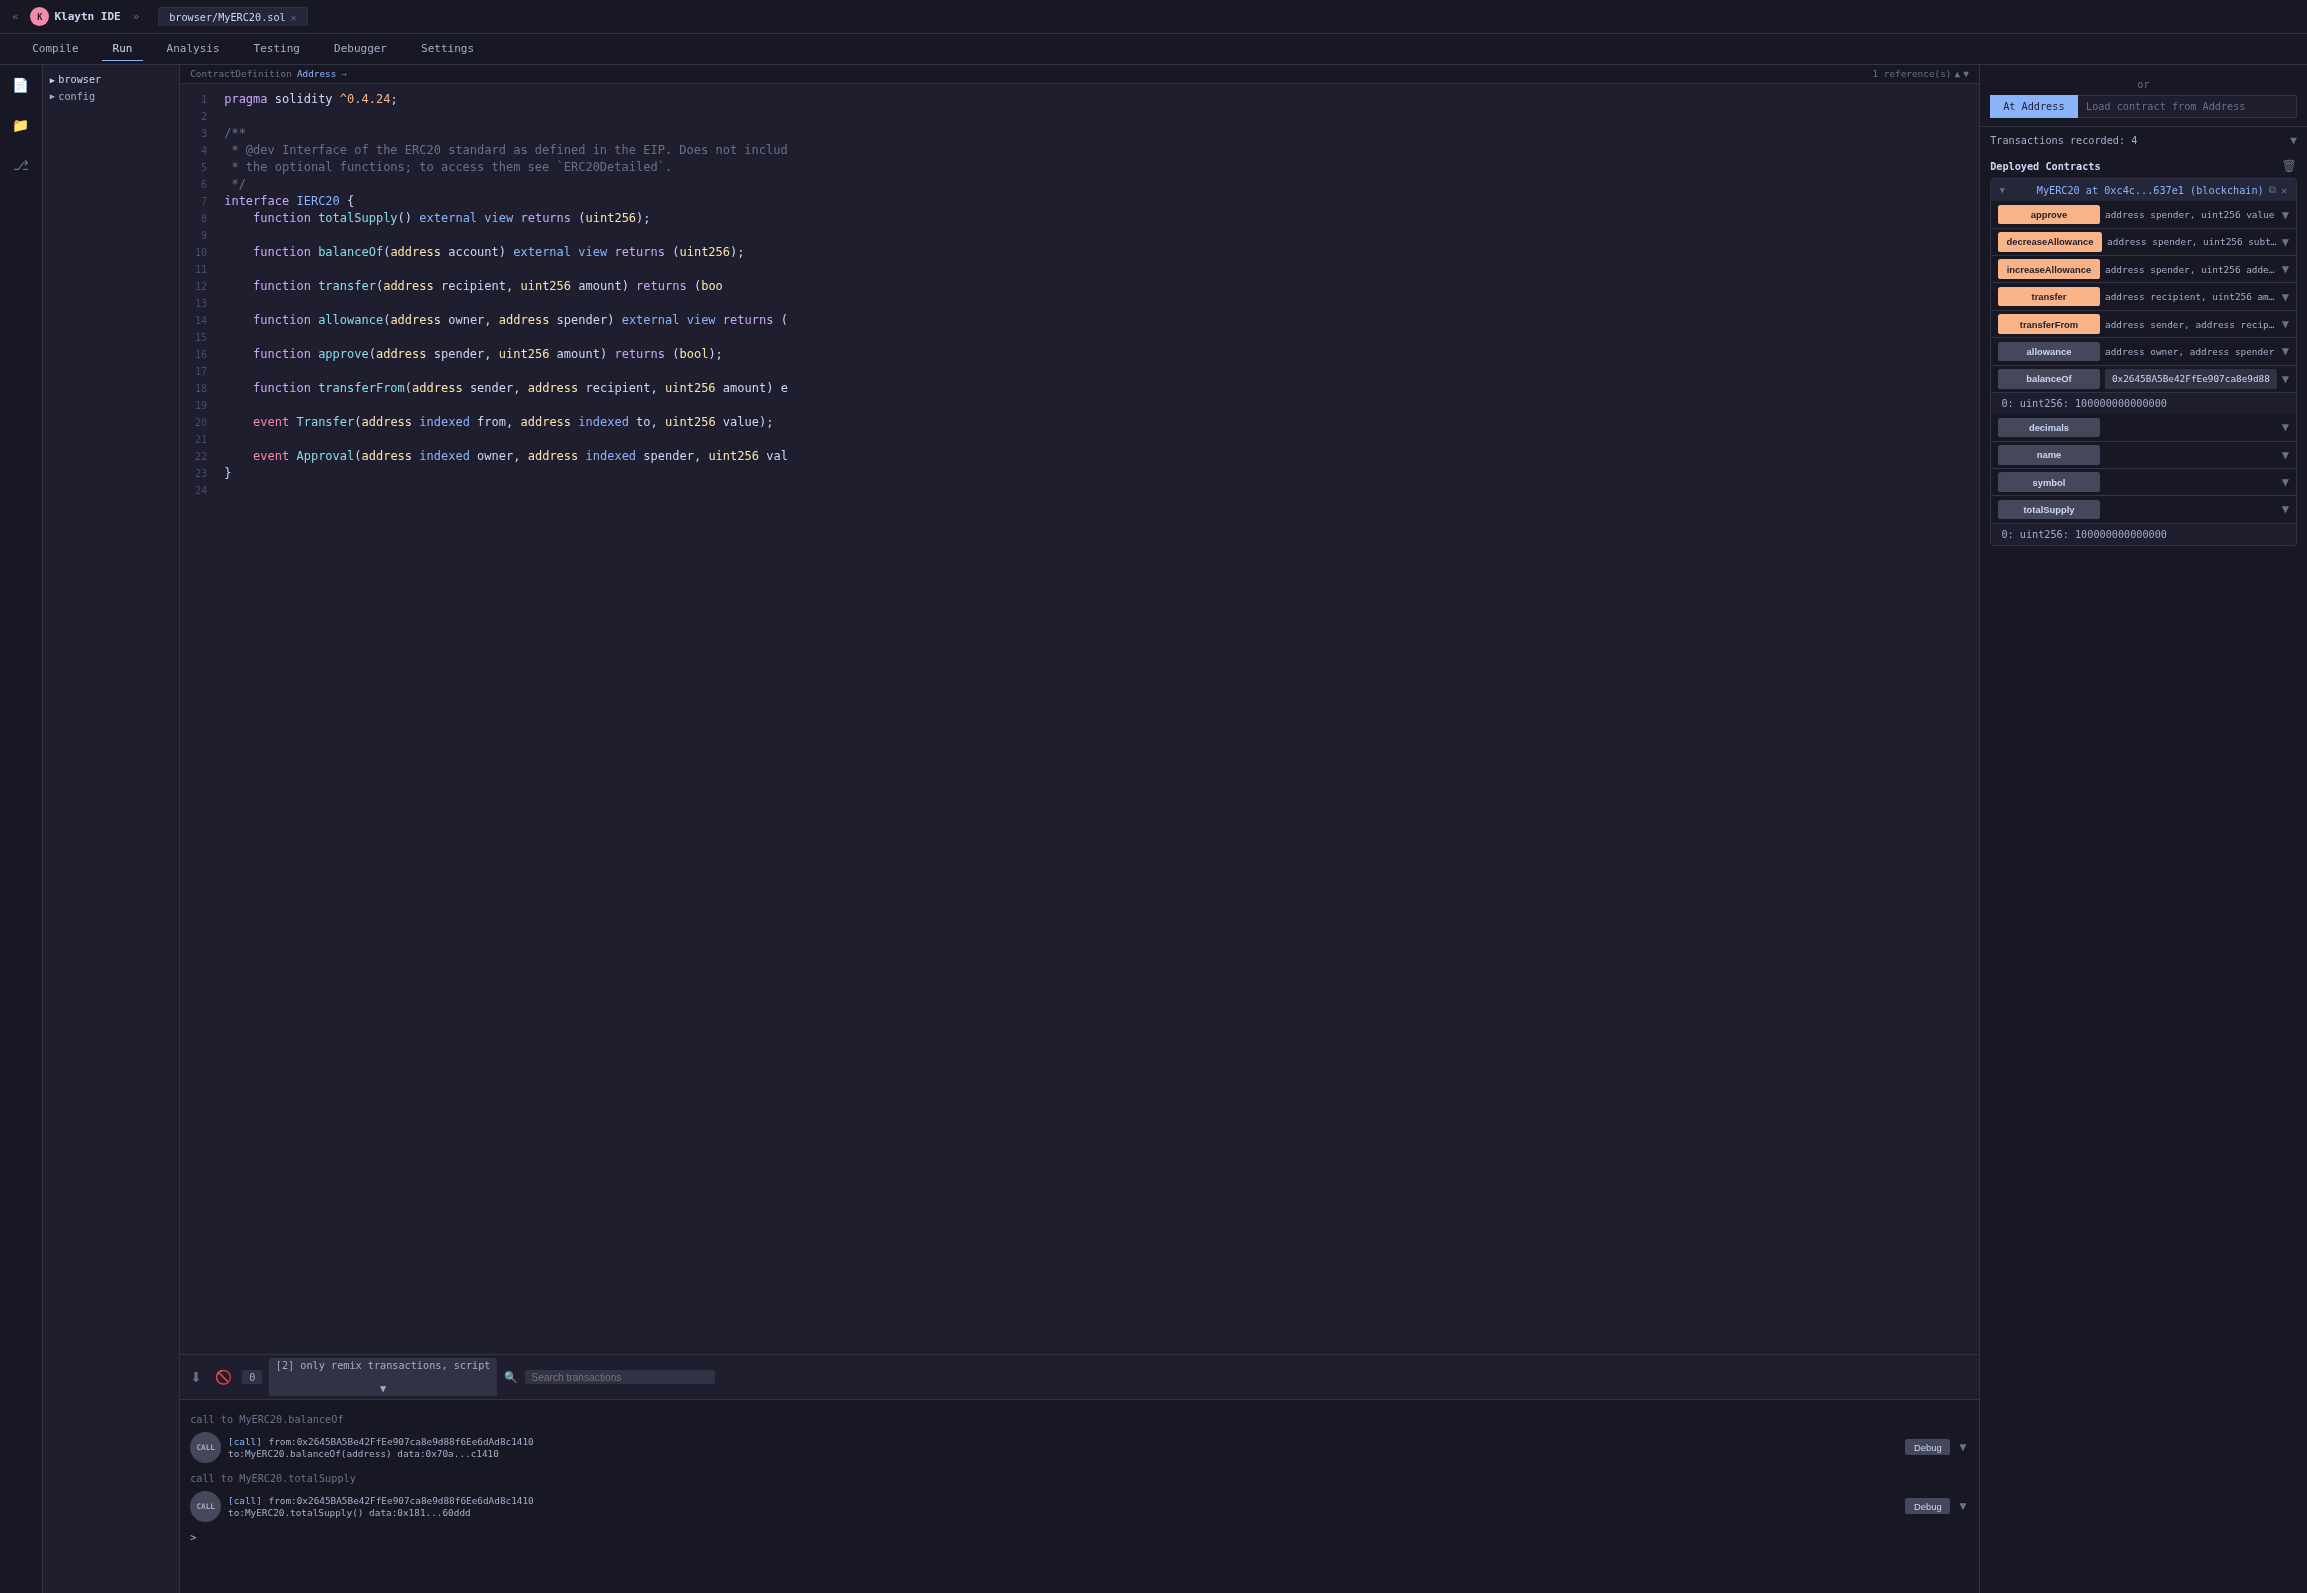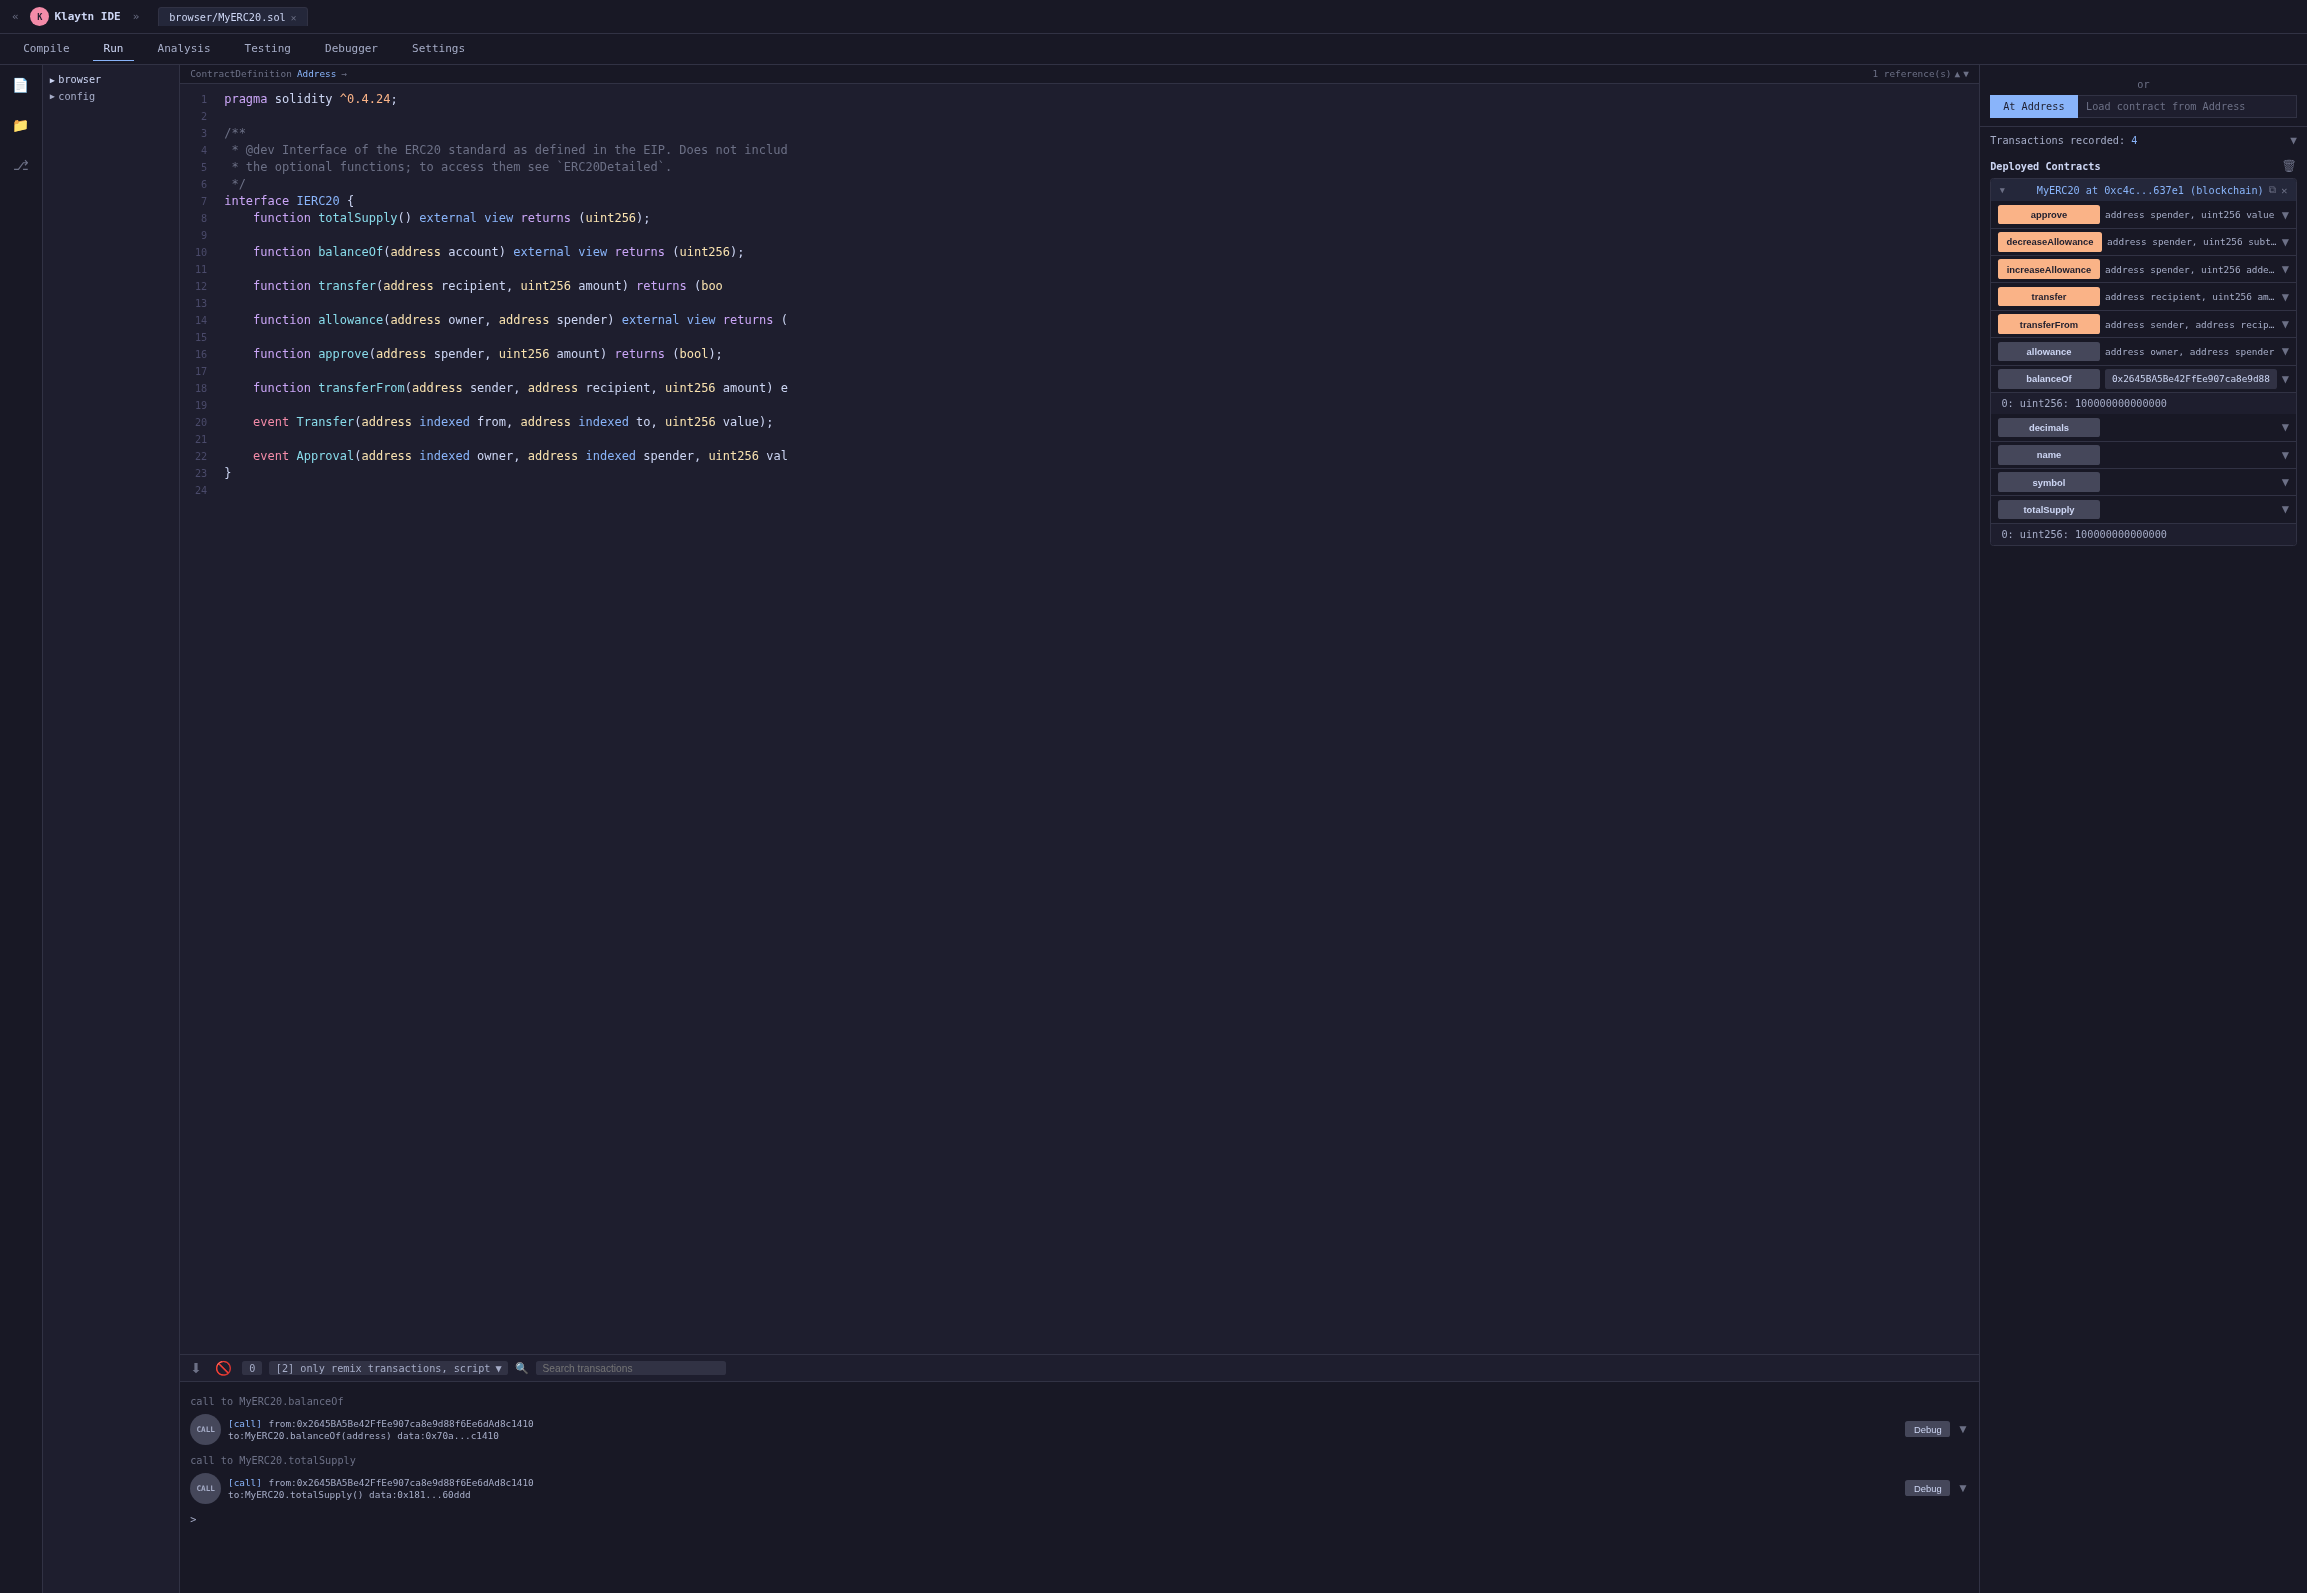--- a/index.html
+++ b/index.html
@@ -8,21 +8,21 @@
     
     .topbar { display: flex; align-items: center; background: #181825; border-bottom: 0.9px solid #313244; height: 34px; padding: 0 6.8px; gap: 6.8px; flex-shrink: 0; }
     .logo { display: flex; align-items: center; gap: 5.1px; color: #cdd6f4; font-size: 11px; font-weight: 600; }
     .logo-icon { width: 19px; height: 19px; background: #f38ba8; border-radius: 50%; display: flex; align-items: center; justify-content: center; font-size: 8.5px; color: #1e1e2e; font-weight: bold; }
     .topbar-tabs { display: flex; gap: 1.7px; margin-left: 6.8px; }
     .topbar-tab { padding: 3.4px 10.2px; border-radius: 3.4px 3.4px 0 0; font-size: 10.2px; cursor: pointer; display: flex; align-items: flex-start; gap: 5.1px; background: #1e1e2e; color: #a6adc8; border: 0.9px solid #313244; border-bottom: none; }
     .topbar-tab.active { background: #24273a; color: #cdd6f4; }
     .topbar-tab .close { color: #6c7086; font-size: 9.4px; cursor: pointer; }
     .topbar-expand { color: #6c7086; cursor: pointer; padding: 1.7px 5.1px; }
 
-    .nav-tabs { display: flex; align-items: center; background: #181825; border-bottom: 0.9px solid #313244; padding: 0 13px; gap: 13.7px; height: 31px; flex-shrink: 0; }
+    .nav-tabs { display: flex; align-items: center; background: #181825; border-bottom: 0.9px solid #313244; padding: 0 22px; gap: 13.7px; height: 31px; flex-shrink: 0; }
     .nav-tab { padding: 5.1px 10.2px; font-size: 11px; color: #a6adc8; cursor: pointer; border-bottom: 1.7px solid transparent; }
     .nav-tab.active { color: #cdd6f4; border-bottom: 1.7px solid #89b4fa; }
 
     
     .main { display: flex; flex: 1; overflow: hidden; }
 
     
     .sidebar { width: 43px; background: #181825; border-right: 0.9px solid #313244; display: flex; flex-direction: column; align-items: center; padding: 6.8px 0; gap: 13.7px; flex-shrink: 0; }
     .sidebar-icon { color: #6c7086; cursor: pointer; padding: 5.1px; border-radius: 3.4px; font-size: 13.7px; }
 
@@ -53,21 +53,21 @@
     .punct { color: #cdd6f4; }
     .ident { color: #cdd6f4; }
     .iface { color: #89b4fa; }
     .evt { color: #f38ba8; }
 
     
     .terminal { height: 239px; background: #181825; border-top: 0.9px solid #313244; overflow-y: auto; flex-shrink: 0; }
     .terminal-toolbar { display: flex; align-items: center; padding: 3.4px 6.8px; border-bottom: 0.9px solid #313244; gap: 6.8px; background: #1e1e2e; }
     .terminal-toolbar button { background: none; border: none; color: #6c7086; cursor: pointer; padding: 1.7px 3.4px; font-size: 13.7px; }
     .terminal-count { color: #a6adc8; font-size: 10.2px; padding: 1.7px 6.8px; background: #313244; border-radius: 2.6px; }
-    .terminal-filter { display: flex; align-items: center; gap: 5px; background: #313244; border-radius: 2.6px; padding: 1.7px 6.8px; color: #a6adc8; font-size: 10.2px; }
+    .terminal-filter { display: flex; align-items: center; gap: 12px; background: #313244; border-radius: 2.6px; padding: 1.7px 6.8px; color: #a6adc8; font-size: 10.2px; flex-direction: column; }
     .terminal-search { background: #313244; border: none; color: #a6adc8; padding: 1.7px 6.8px; font-size: 10.2px; border-radius: 2.6px; outline: none; width: 190px; }
     .terminal-content { padding: 6.8px 10.2px; }
     .call-label { color: #6c7086; font-size: 10.2px; margin: 6.8px 0 3.4px 0; }
     .call-badge { display: inline-flex; align-items: center; justify-content: center; width: 31px; height: 31px; background: #45475a; border-radius: 50%; color: #a6adc8; font-size: 7.7px; font-weight: bold; flex-shrink: 0; }
     .call-row { display: flex; align-items: center; gap: 6.8px; padding: 3.4px 0; }
     .call-text { flex: 1; }
     .call-text .call-link { color: #89b4fa; font-size: 9.4px; }
     .call-text .call-detail { color: #a6adc8; font-size: 9.4px; }
     .debug-btn { background: #45475a; border: none; color: #cdd6f4; padding: 2.6px 8.5px; border-radius: 2.6px; cursor: pointer; font-size: 9.4px; }
     .expand-btn { background: none; border: none; color: #6c7086; cursor: pointer; font-size: 12px; }

